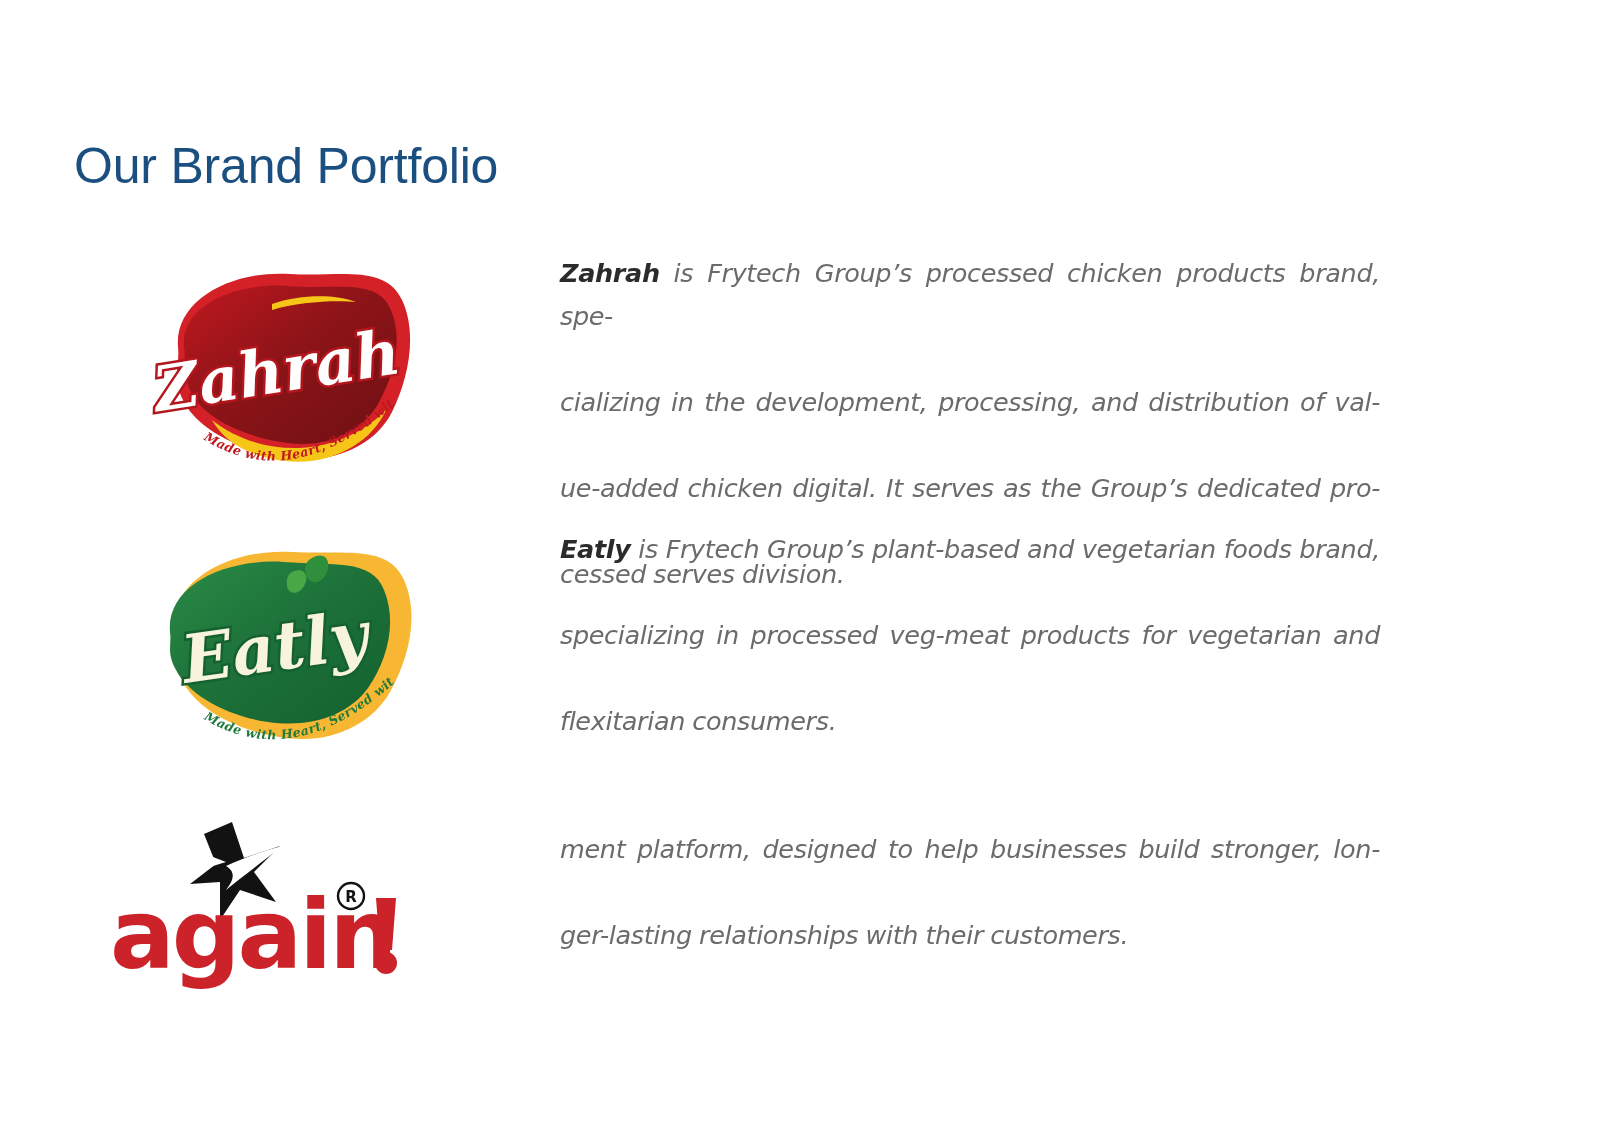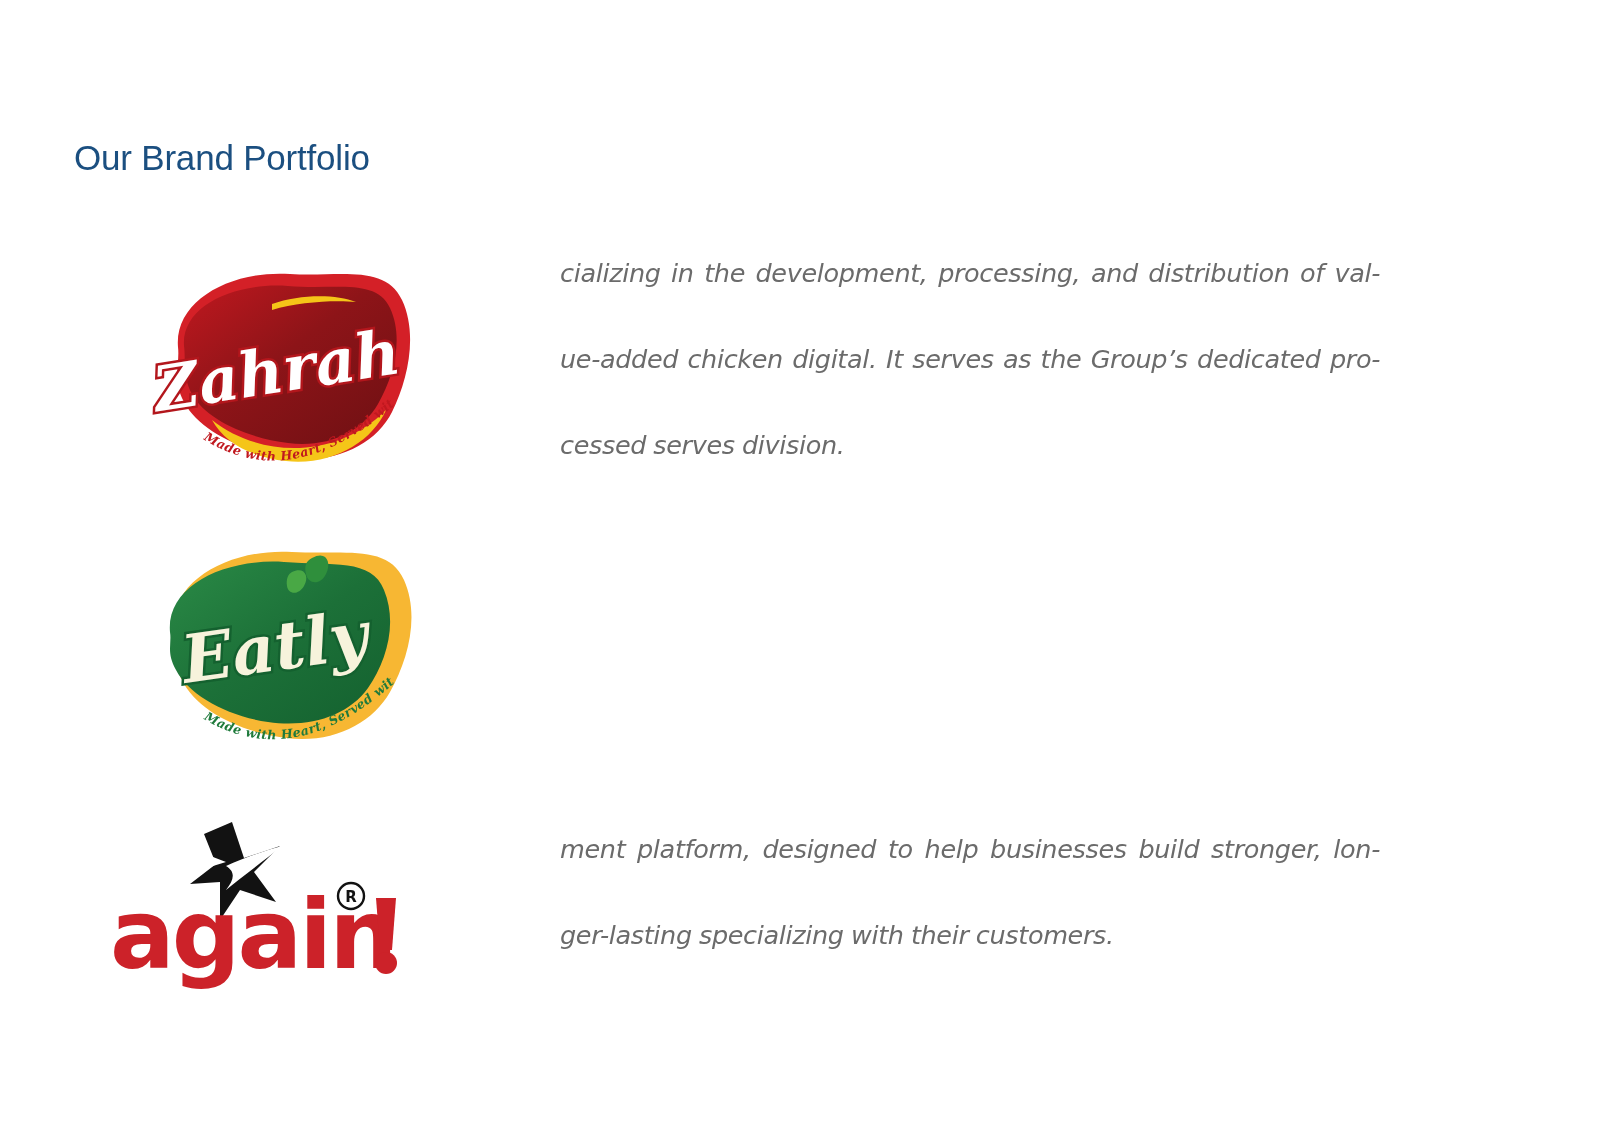--- a/index.html
+++ b/index.html
@@ -14,21 +14,21 @@
     font-family: "Liberation Sans", sans-serif;
     overflow: hidden;
   }
 
   
   .page-title {
     position: absolute;
     left: 74px;
     top: 138px;
     font-family: "Liberation Sans", sans-serif;
-    font-size: 35px;
+    font-size: 50px;
     font-weight: 400;
     letter-spacing: -0.2px;
     color: #1b4f80;
     white-space: nowrap;
     line-height: 1.15;
   }
 
   
   .brand-row {
     position: absolute;
@@ -144,20 +144,21 @@
           <text font-family="DejaVu Serif, serif" font-size="12.5" font-style="italic" font-weight="700" fill="#c0181f" letter-spacing="0.4">
             <textPath href="#zArc" startOffset="4%">Made with Heart, Served with Love.</textPath>
           </text>
         </g>
       </svg>
     </div>
   </div>
 
   <div class="text-cell">
     <p class="brand-desc">
+      <span class="line"><span class="brand-name">Zahrah</span> <span>is Frytech Group’s processed chicken products brand, spe-</span></span>
       <span class="line">cializing in the development, processing, and distribution of val-</span>
       <span class="line">ue-added chicken digital. It serves as the Group’s dedicated pro-</span>
       <span class="line last">cessed serves division.</span>
     </p>
   </div>
 </div>
 
 <div class="brand-row" id="row-eatly">
 
   <div class="logo-cell">
@@ -199,20 +200,27 @@
 
         <g>
           <text font-family="DejaVu Serif, serif" font-size="12.5" font-style="italic" font-weight="700" fill="#1f7a3c" letter-spacing="0.4">
             <textPath href="#eArc" startOffset="4%">Made with Heart, Served with Love.</textPath>
           </text>
         </g>
       </svg>
     </div>
   </div>
 
+  <div class="text-cell">
+    <p class="brand-desc">
+      <span class="line"><span class="brand-name">Eatly</span> <span>is Frytech Group’s plant-based and vegetarian foods brand,</span></span>
+      <span class="line">specializing in processed veg-meat products for vegetarian and</span>
+      <span class="line last">flexitarian consumers.</span>
+    </p>
+  </div>
 </div>
 
 <div class="brand-row" id="row-again">
 
   <div class="logo-cell">
     <div class="logo-art" style="margin-left:-22px;">
       <svg class="again-logo" width="330" height="190" viewBox="0 0 330 190" aria-hidden="true">
 
         <g fill="#121212">
           <path d="M 128 16
@@ -244,16 +252,16 @@
           <circle cx="247" cy="90" r="13" fill="none" stroke="#121212" stroke-width="2.4"></circle>
           <text x="247" y="96" text-anchor="middle" font-family="DejaVu Sans, sans-serif" font-size="15" font-weight="700" fill="#121212">R</text>
         </g>
       </svg>
     </div>
   </div>
 
   <div class="text-cell" style="padding-top:22px;">
     <p class="brand-desc">
       <span class="line">ment platform, designed to help businesses build stronger, lon-</span>
-      <span class="line last">ger-lasting specializing with their customers.</span>
+      <span class="line last">ger-lasting relationships with their customers.</span>
     </p>
   </div>
 </div>
 
 </body></html>

